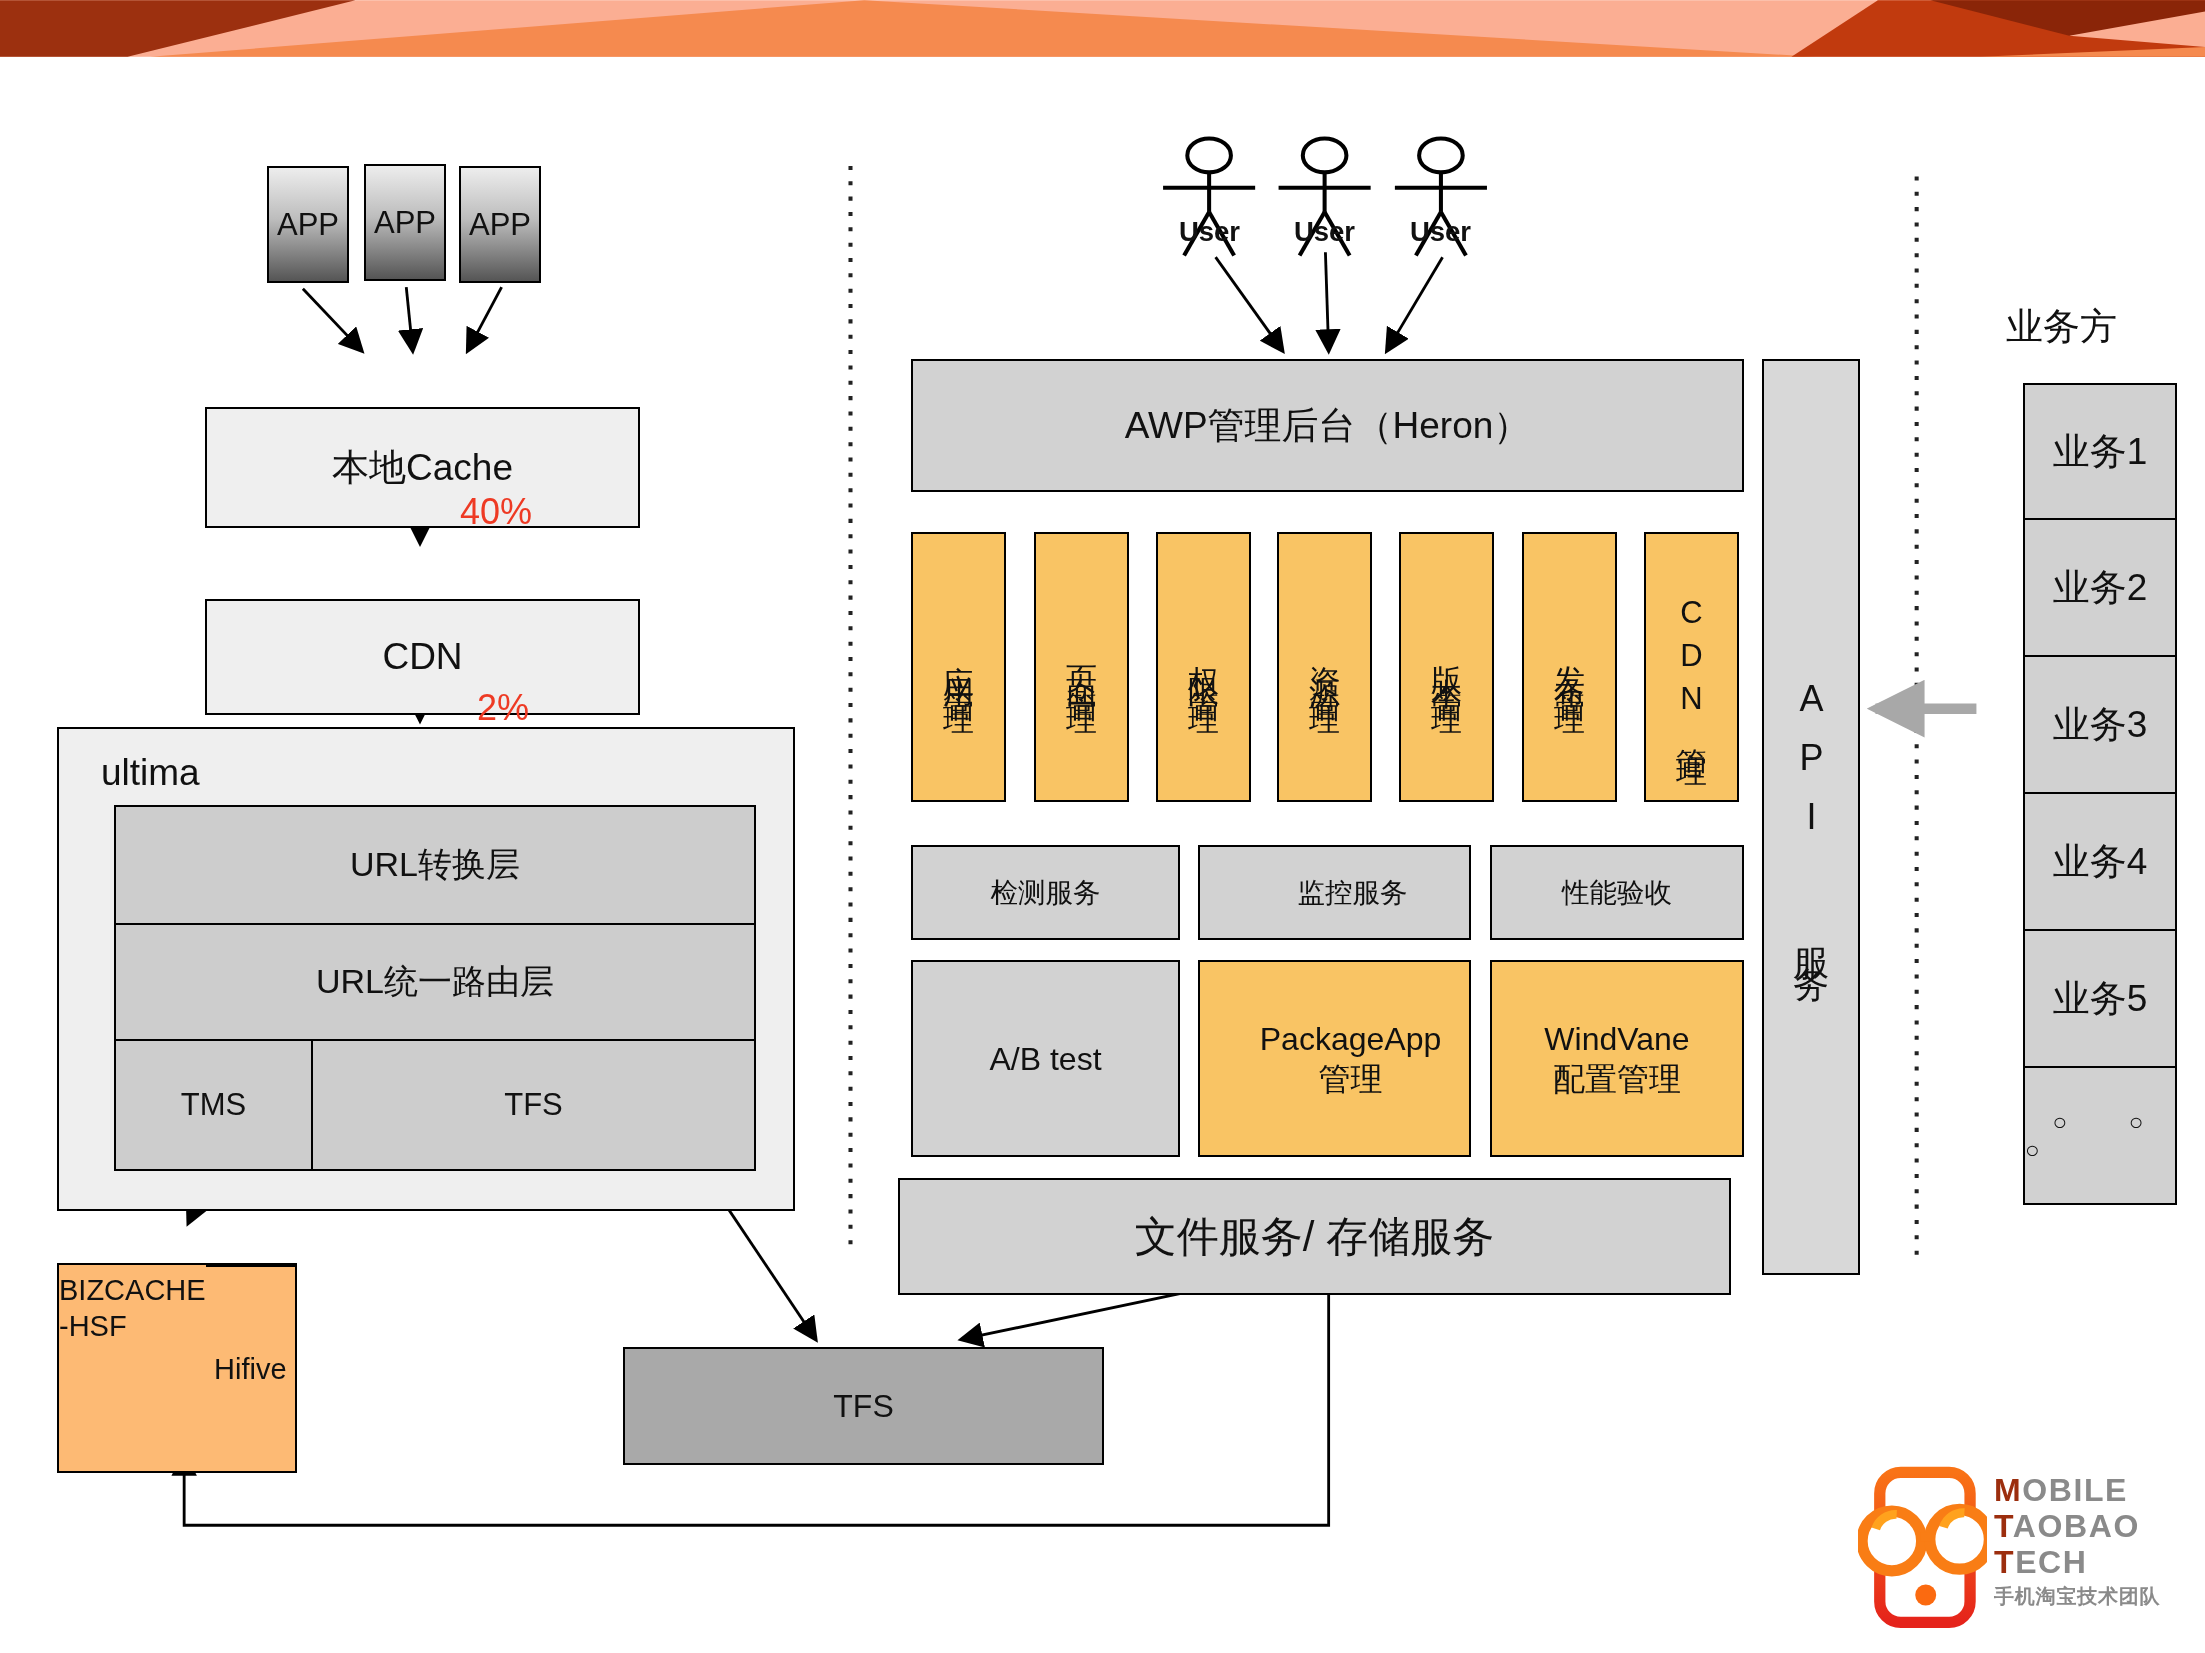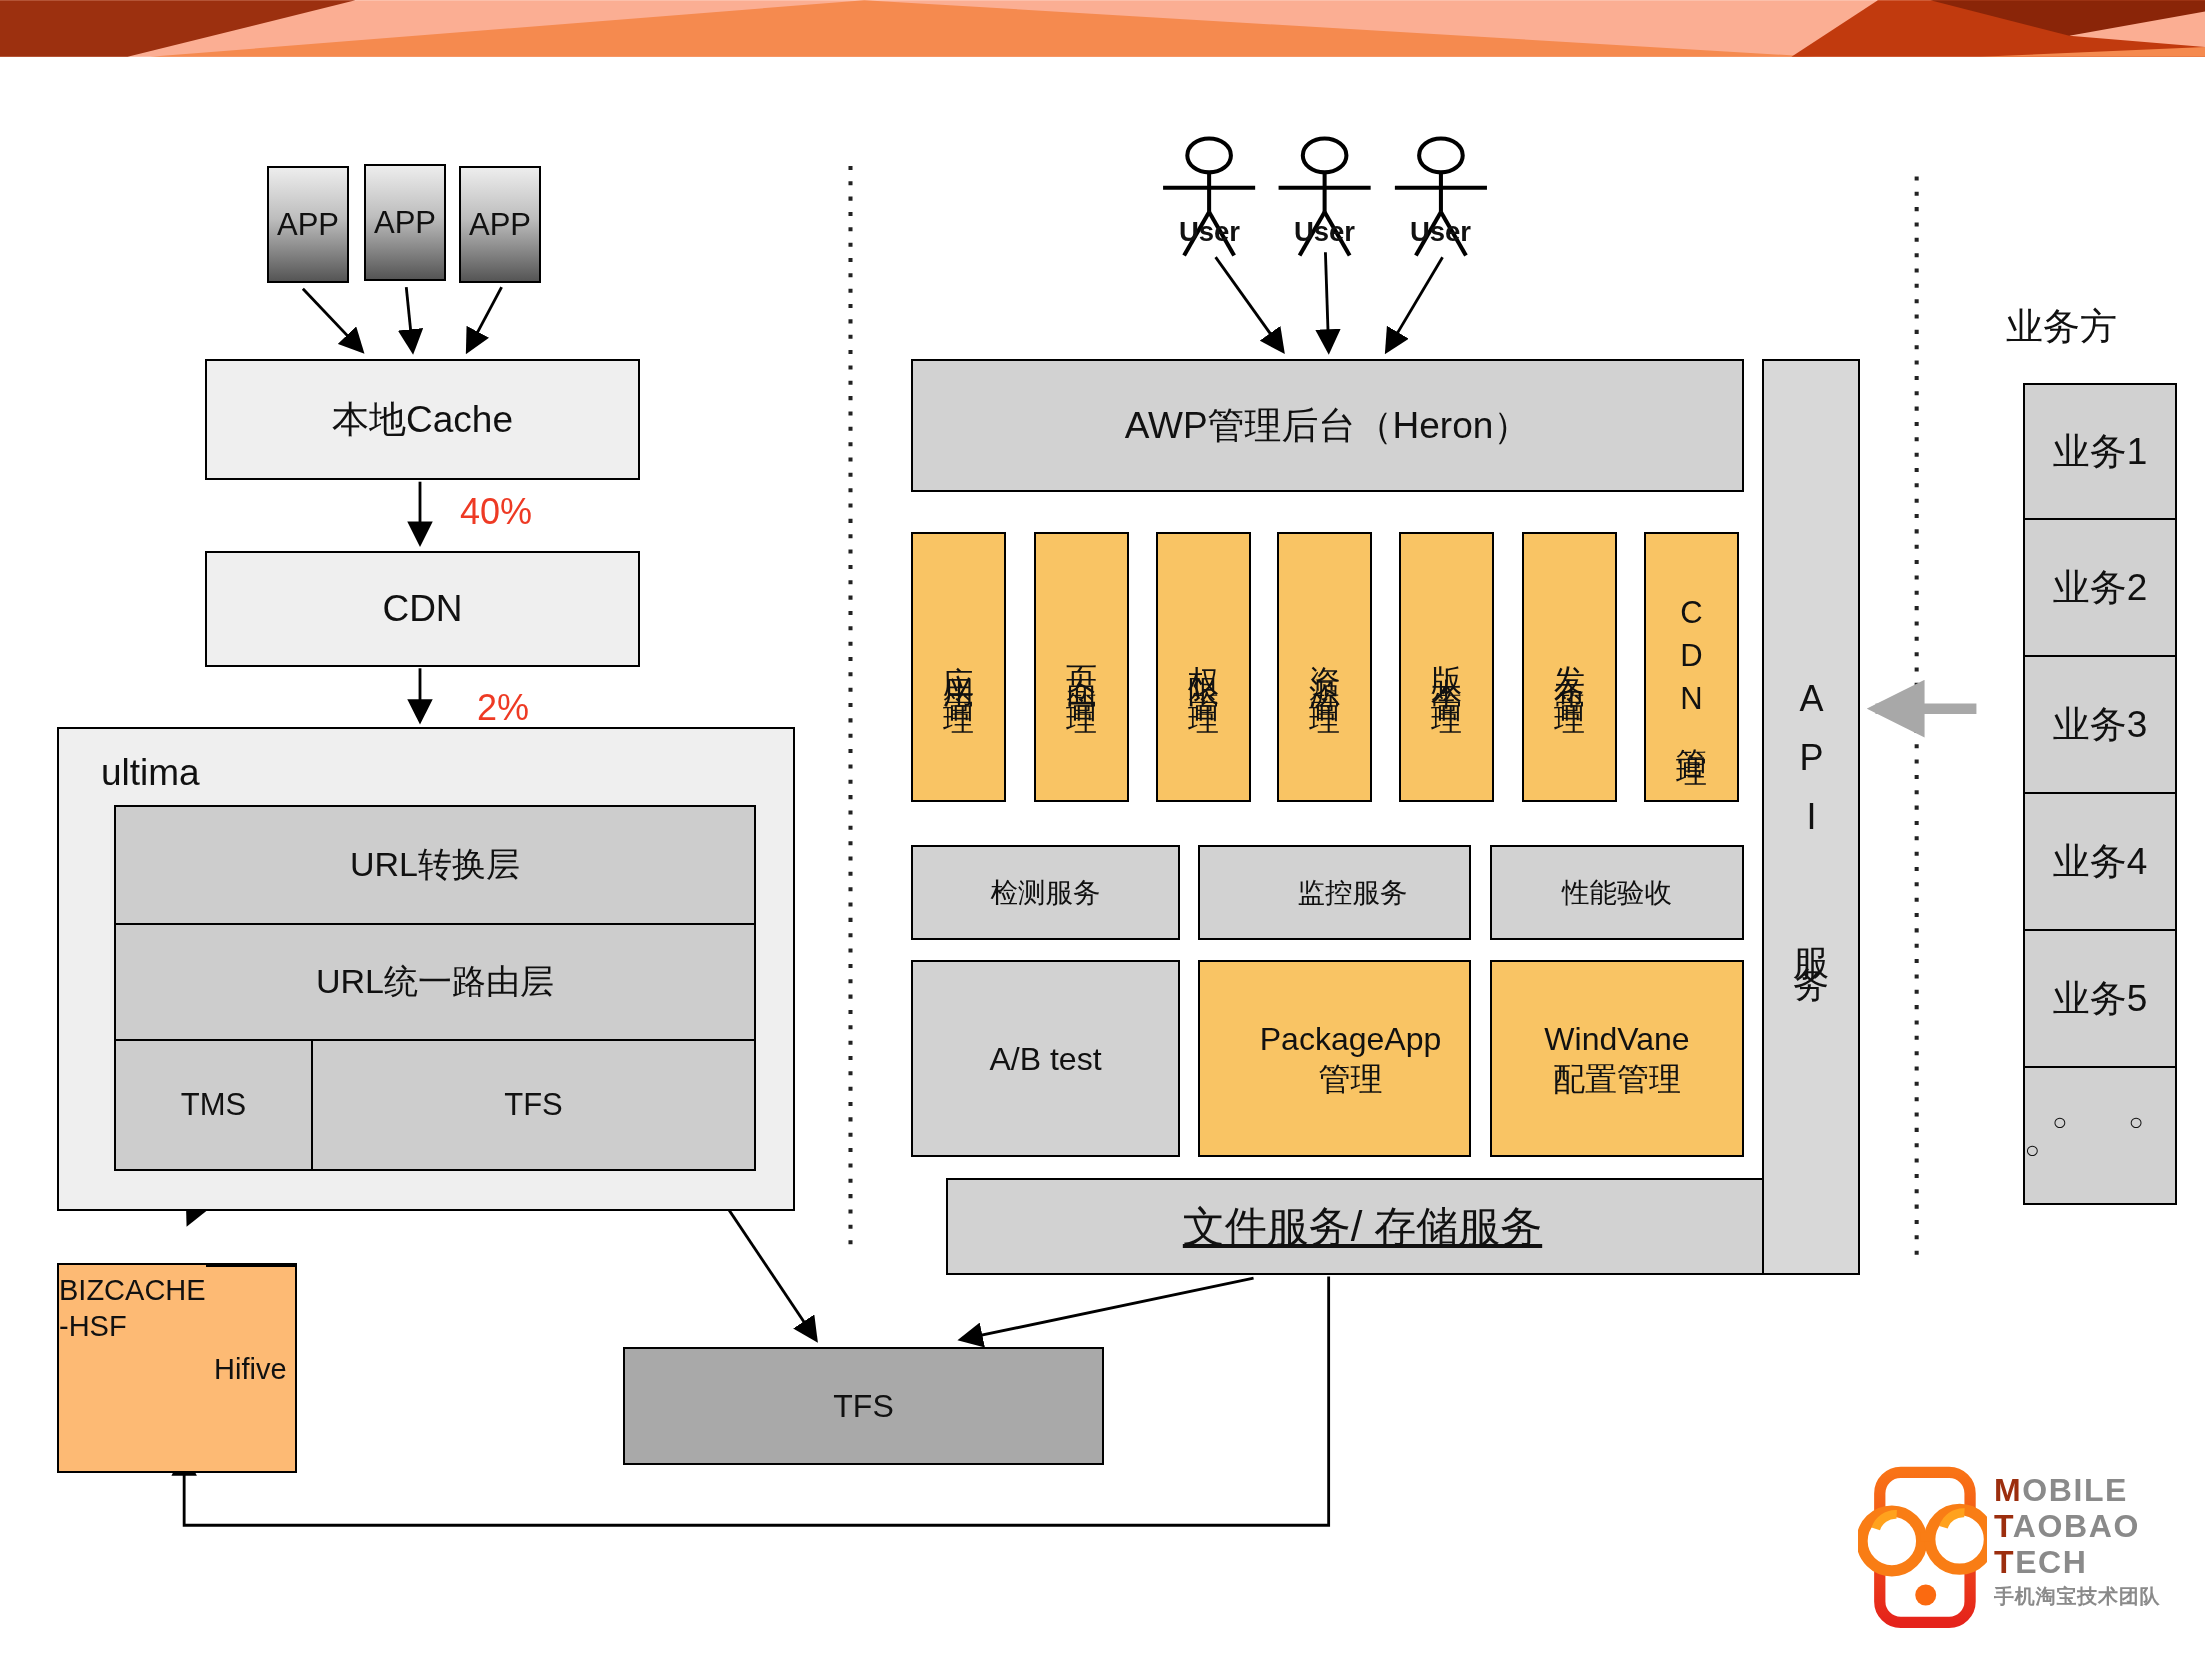--- a/index.html
+++ b/index.html
@@ -48,21 +48,21 @@
   .dots-cell{font-size:24px;letter-spacing:27.5px;text-indent:27.5px;}
   .api-bar{
     position:absolute;box-sizing:border-box;border:2.4px solid #000;background:#d8d8d8;
     display:flex;flex-direction:column;align-items:center;justify-content:center;gap:65px;
   }
   .api-bar .vtext{font-size:36px;letter-spacing:18px;}
   .file-box{font-size:42px;}
   .awp-box{font-size:37px;}
   .srv-box{font-size:27.5px;}
   .tool-box{font-size:32px;}
-  .cache-box{font-size:37px;}
+  .cache-box{font-size:37px;margin-top:48px;}
   .logo-text{position:absolute;font-weight:bold;letter-spacing:1.6px;color:#8a8a8a;}
   .logo-text .wordline{display:block;font-size:32px;line-height:36px;}
   .logo-text .wordline::first-letter{color:#9c2e0e;}
   .logo-sub{font-size:20px;font-weight:bold;color:#8a8a8a;letter-spacing:0.8px;margin-top:3.2px;}
 </style>
 </head>
 <body>
 
 <div class="stage">
 
@@ -243,21 +243,21 @@
       <span>管理</span>
     </div>
   </div>
   <div class="box bg-orange tool-box" style="left:1490px;top:960px;width:254px;height:197px;">
     <div class="two-line">
       <span>WindVane</span>
       <span>配置管理</span>
     </div>
   </div>
 
-  <div class="box bg-awp file-box" style="left:946px;top:1178px;width:833px;height:97px;text-decoration:underline;">
+  <div class="box bg-awp file-box" style="left:898px;top:1178px;width:833px;height:117px;">
     <span>文件服务/ 存储服务</span>
   </div>
 
   <div class="api-bar" style="left:1762px;top:359px;width:98px;height:916px;">
     <span class="vtext">API</span>
     <span class="vtext">服务</span>
   </div>
 
   <div class="biz-title" style="left:2006px;top:302px;">业务方</div>
 

